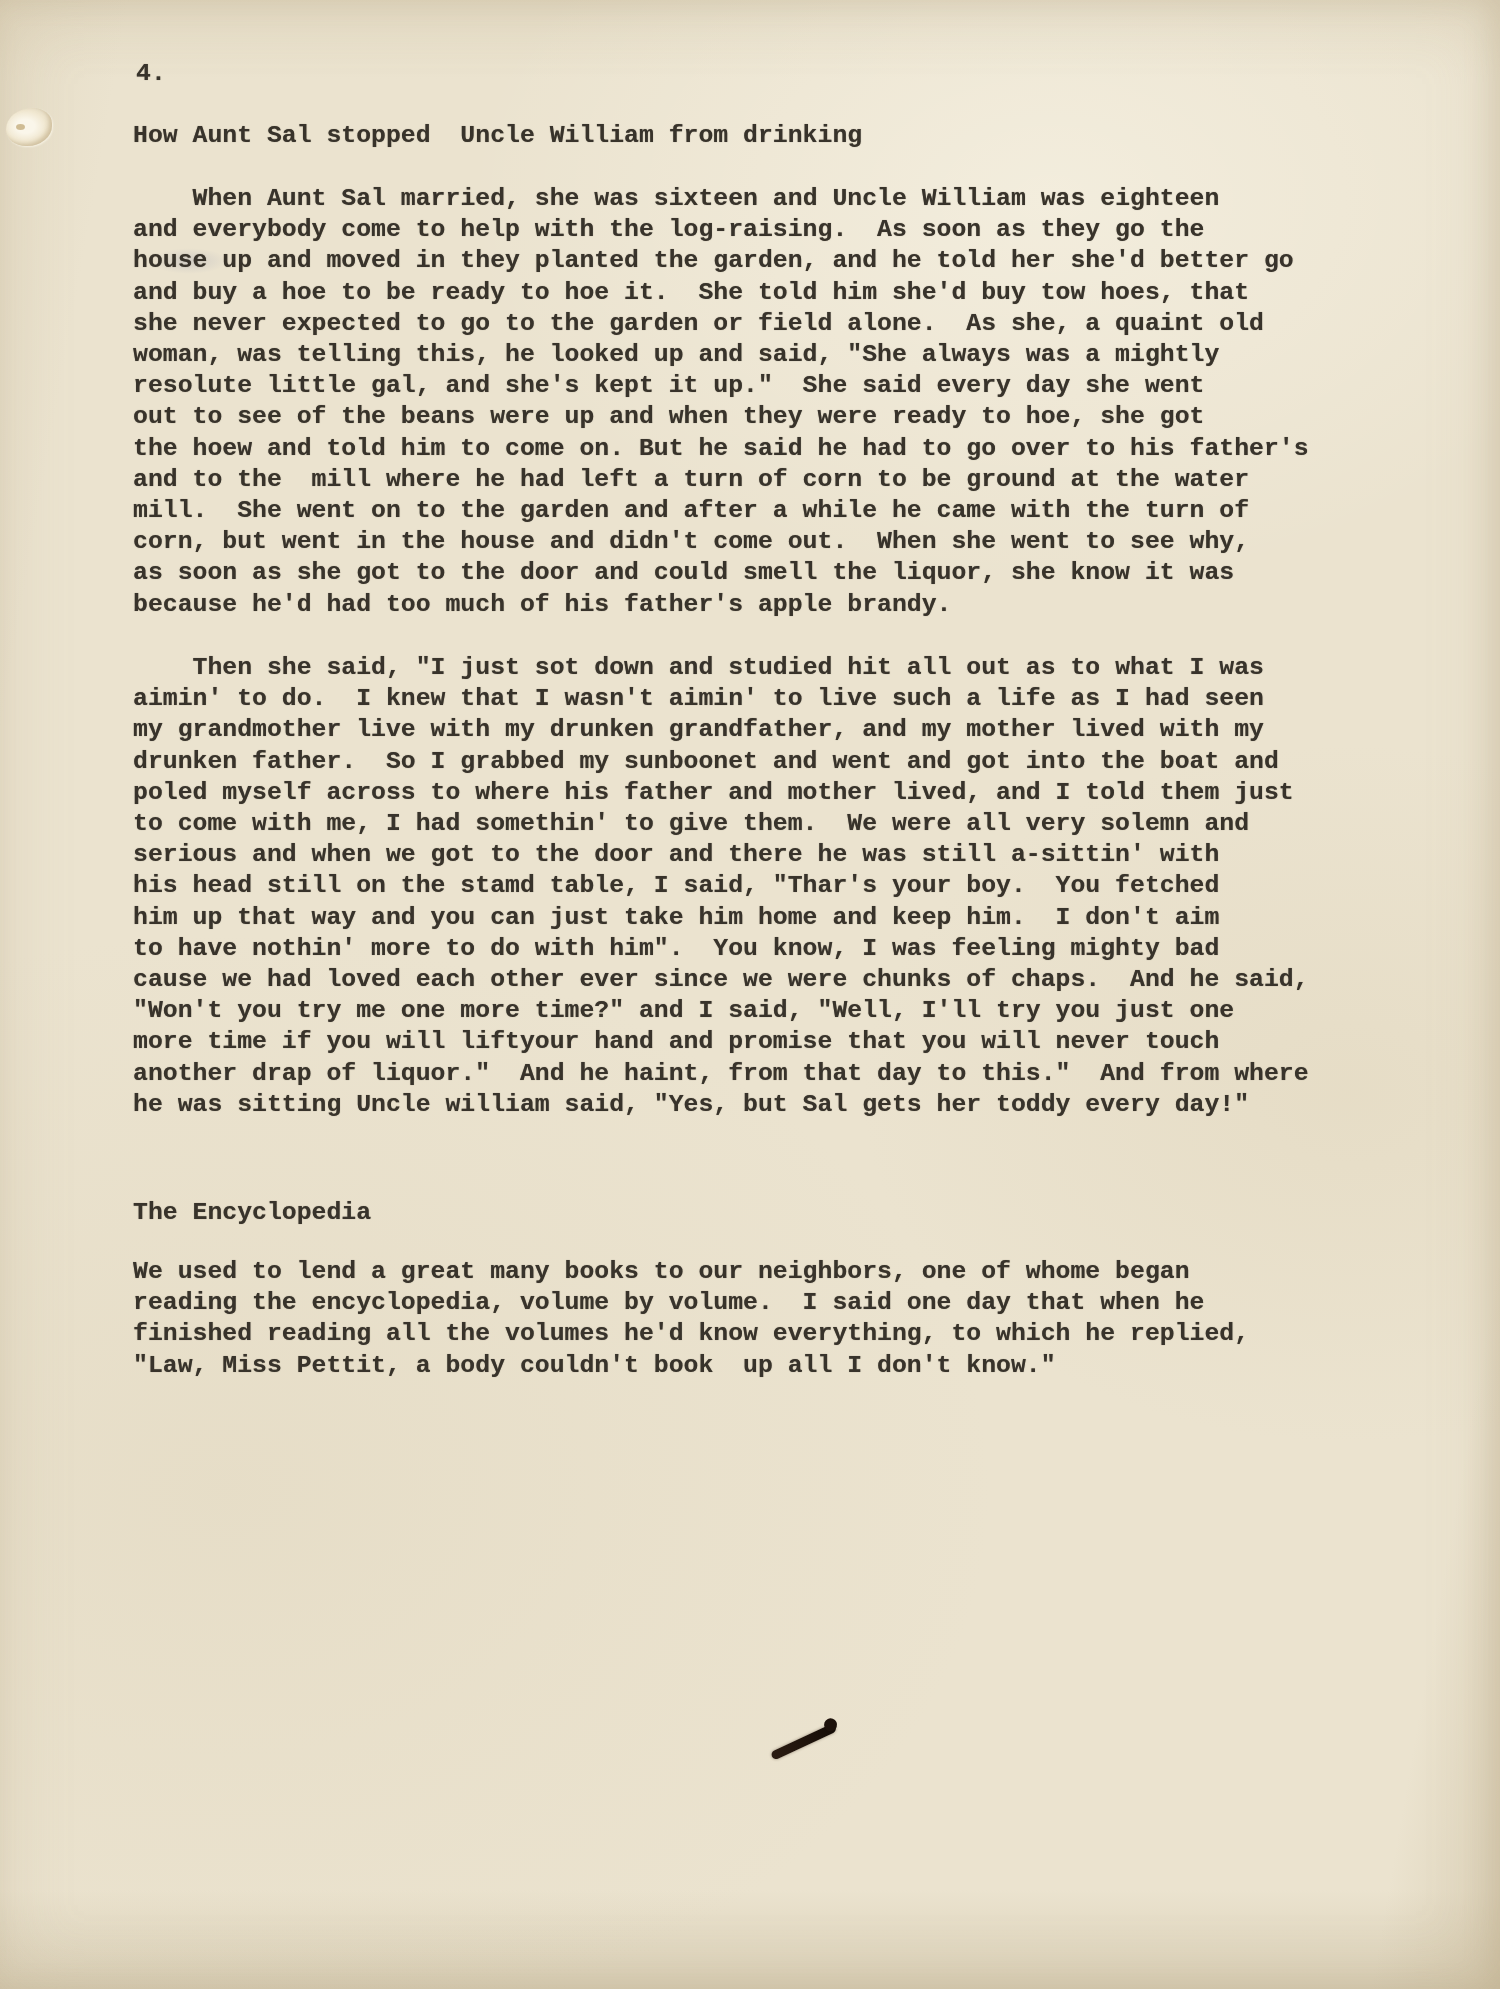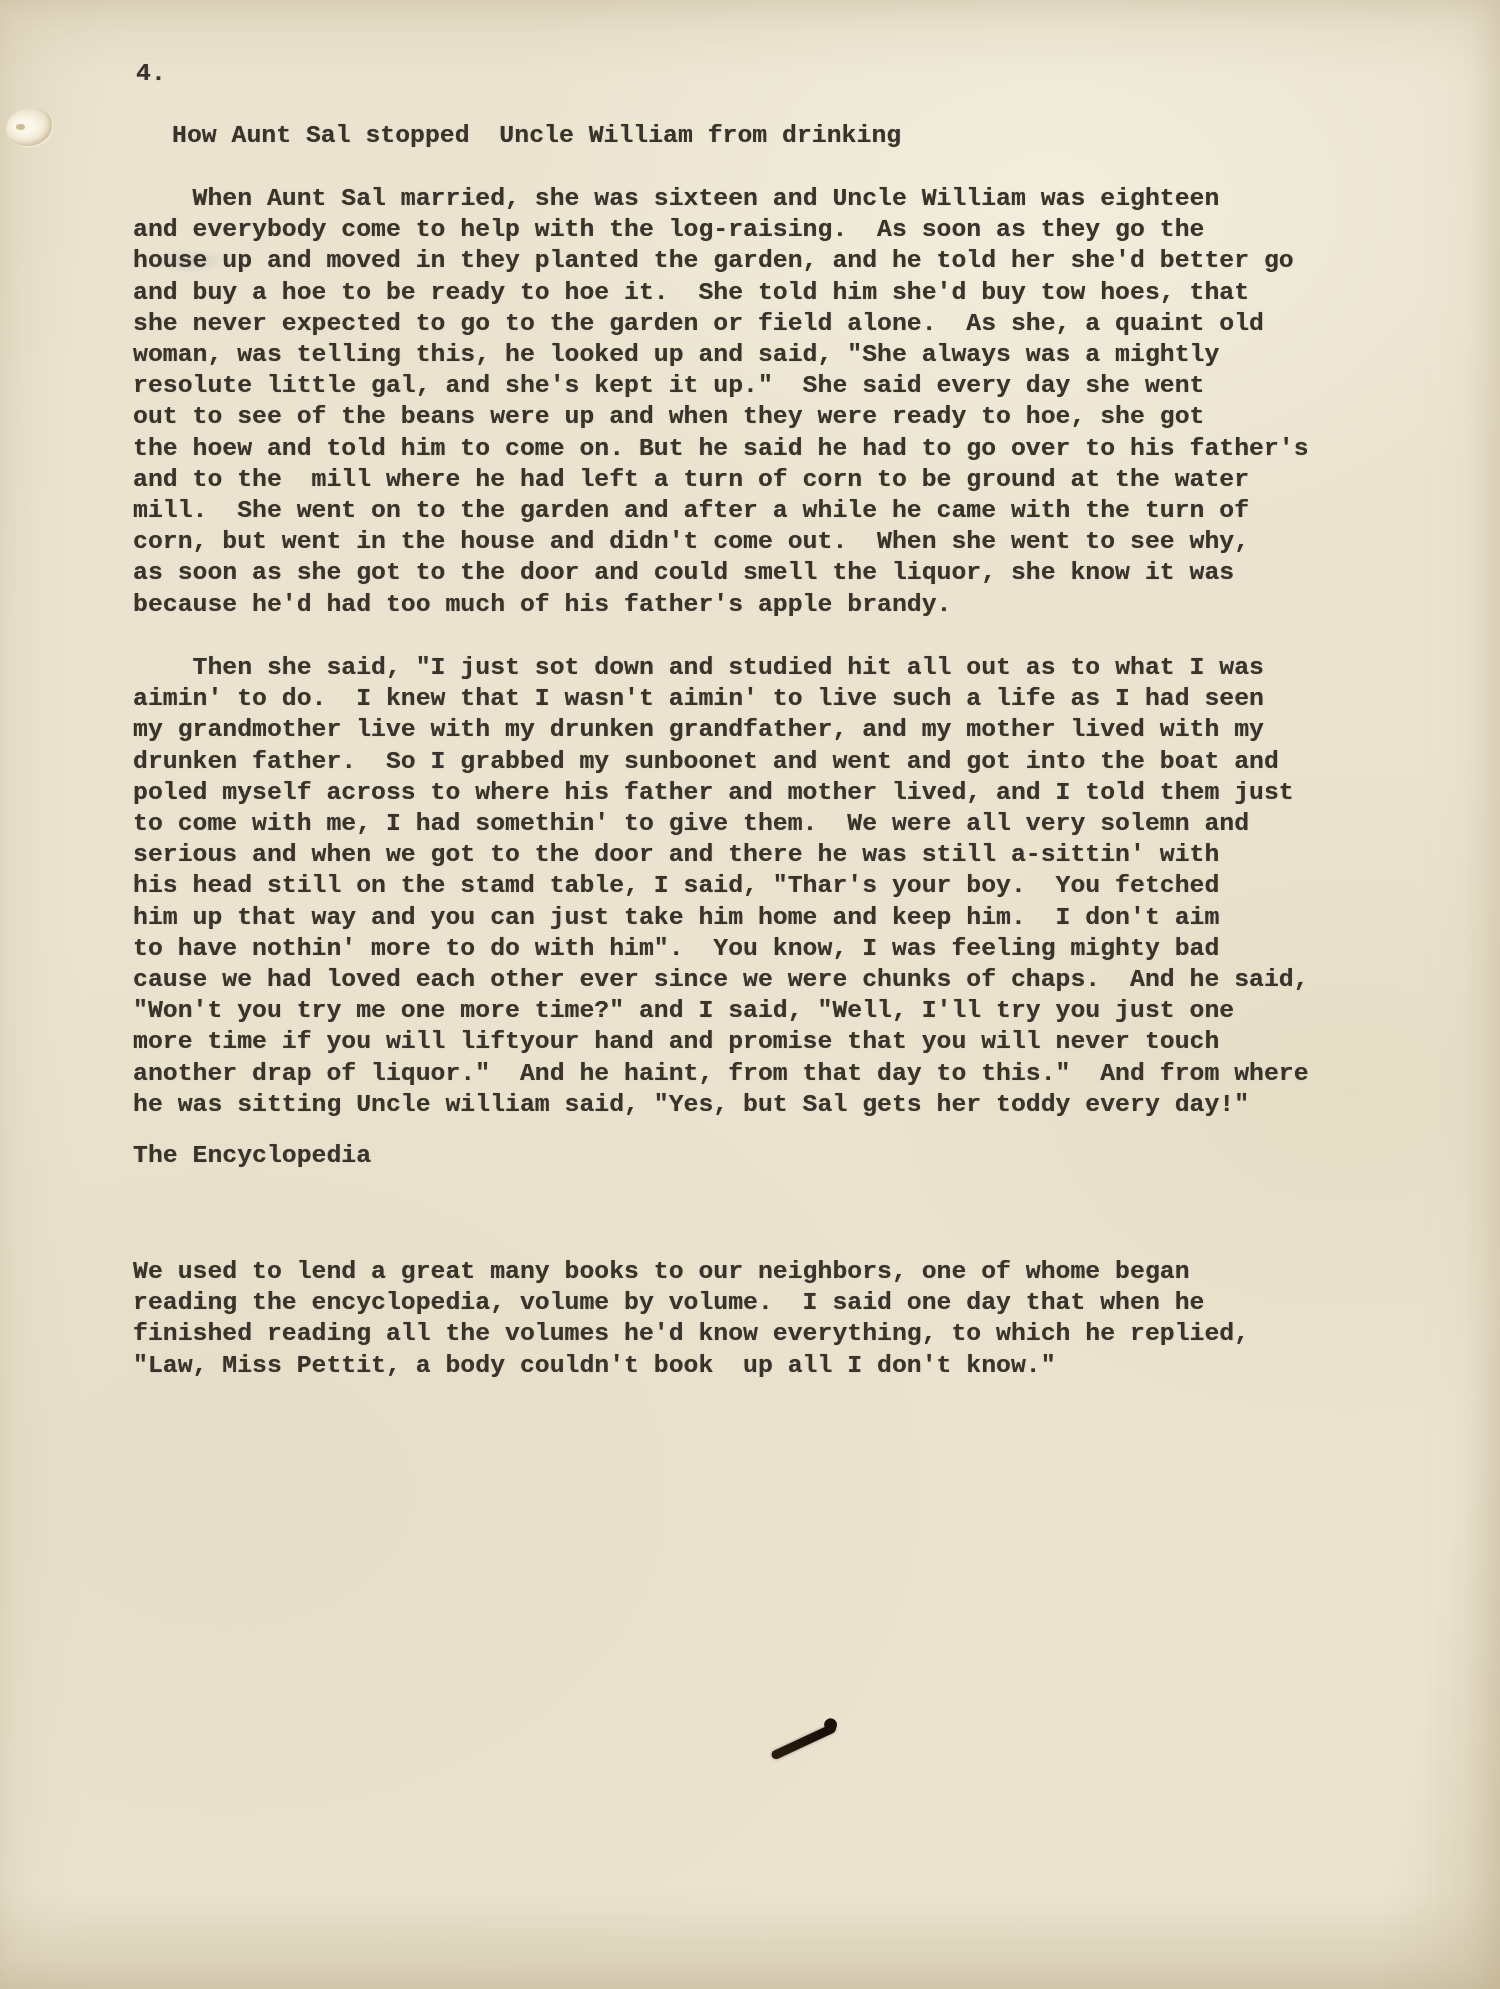--- a/index.html
+++ b/index.html
@@ -26,24 +26,24 @@
     left: 133px;
     white-space: pre-wrap;
     font-size: 24.8px;
     line-height: 31.2px;
     font-weight: bold;
     color: #38332b;
     text-shadow: 0 0.3px 0.9px rgba(48,42,30,0.55);
   }
 
   .page-number { left: 136px; top: 58px; }
-  .doc-title   { top: 120px; margin-left: 39px; }
+  .doc-title   { top: 120px; }
   .para-1      { top: 183px; }
   .para-2      { top: 652px; }
-  .heading-2   { top: 1140px; }
+  .heading-2   { top: 1197px; }
   .para-3      { top: 1256px; }
 
   
   .smudge {
     position: absolute;
     left: 150px; top: 248px;
     width: 78px; height: 26px;
     background: radial-gradient(ellipse at center, rgba(108,118,162,0.20), rgba(108,118,162,0) 70%);
     border-radius: 50%;
   }

